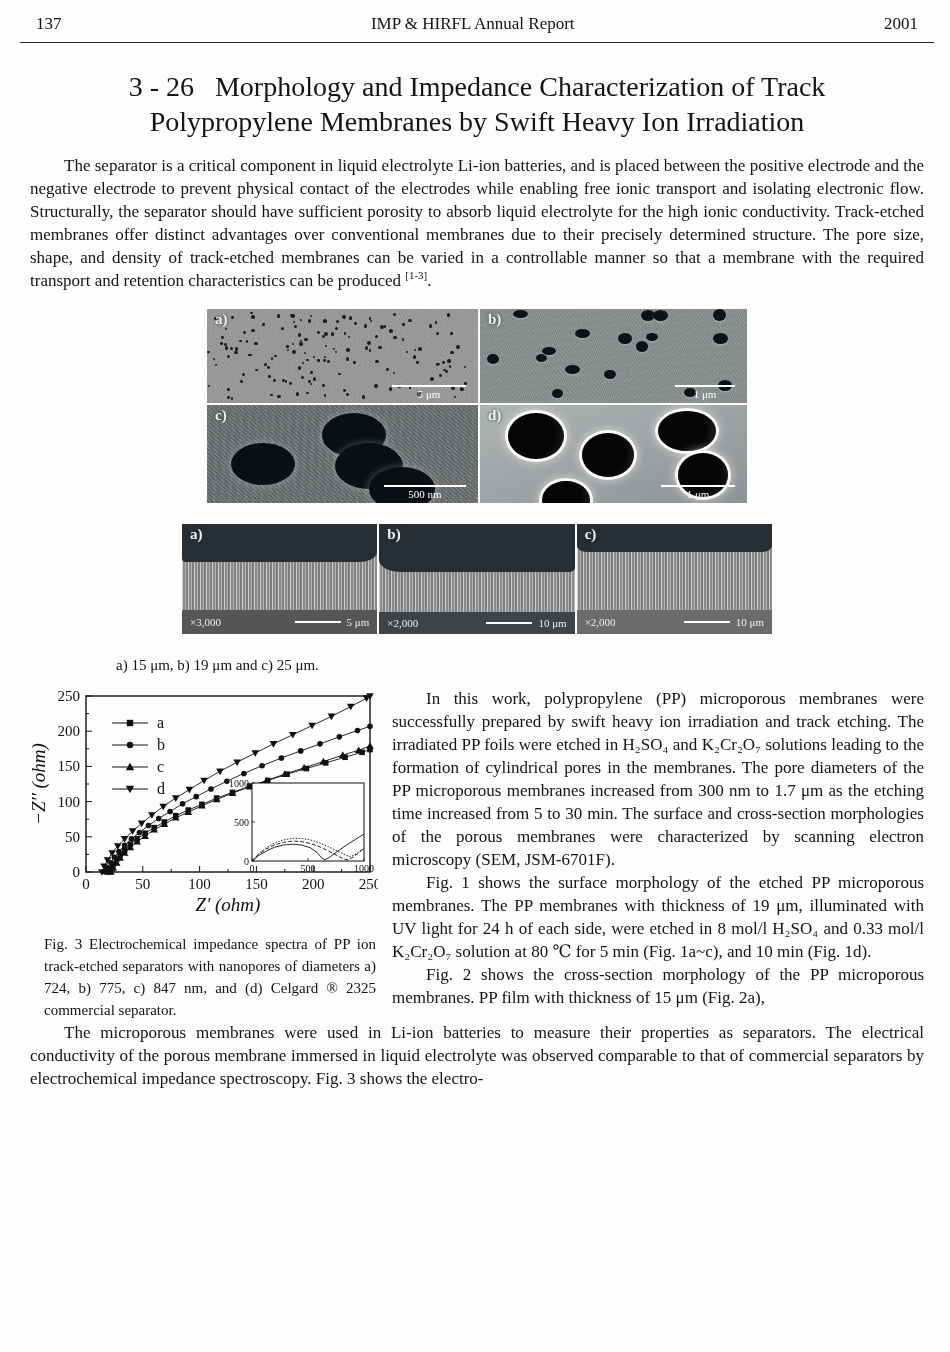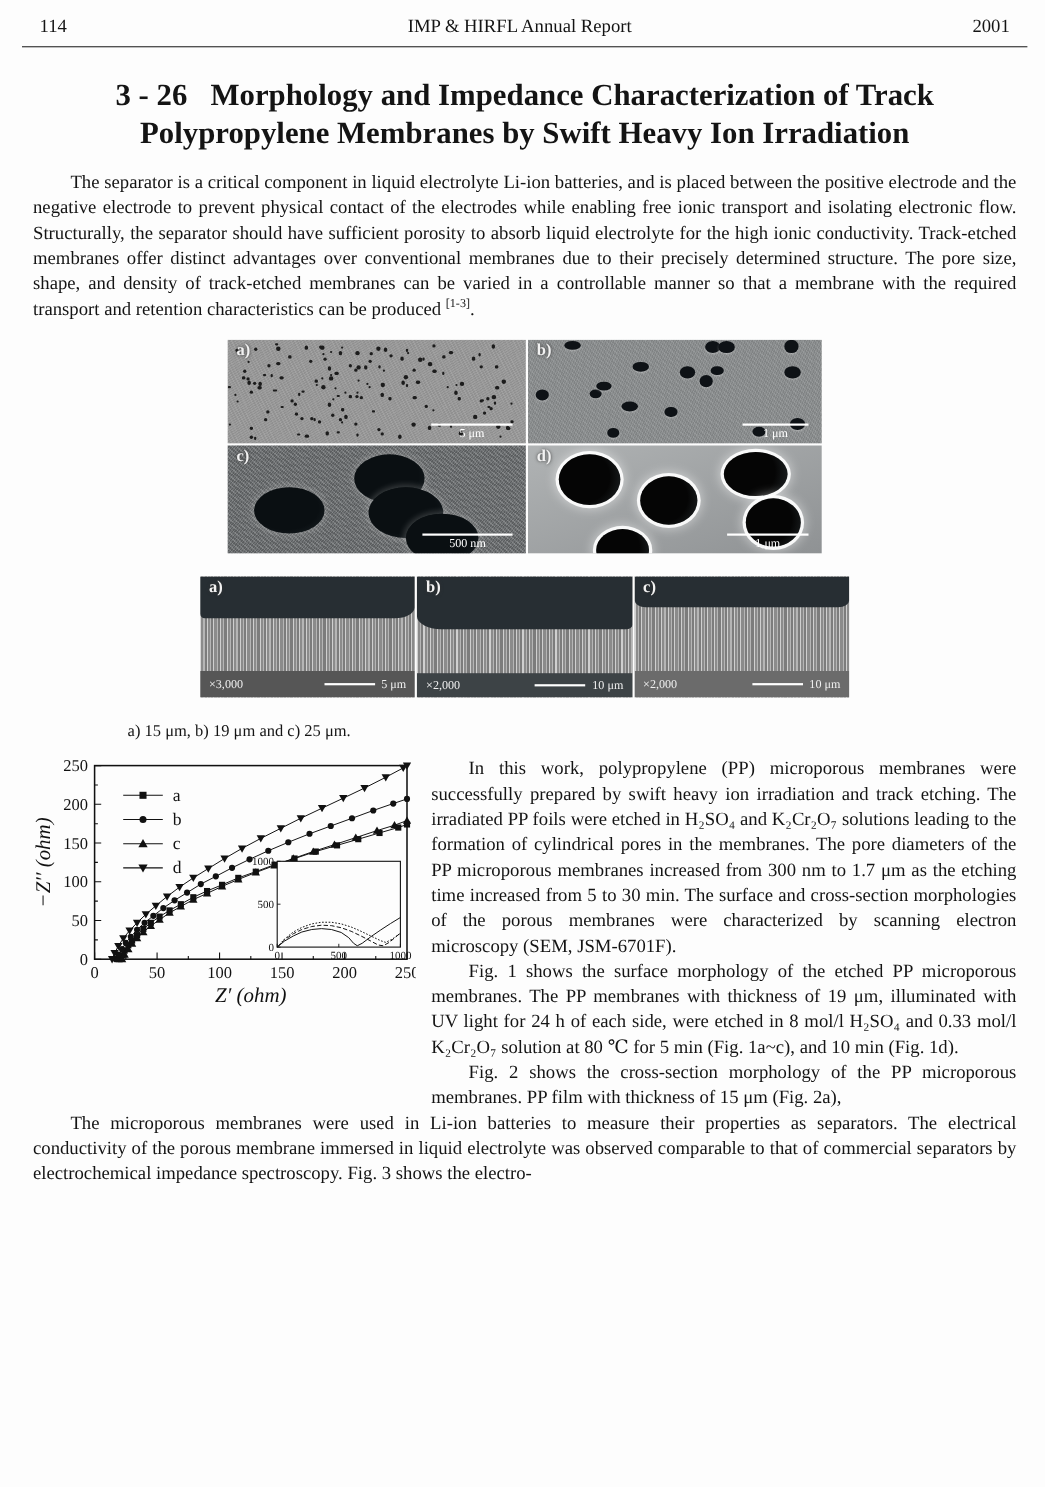--- a/index.html
+++ b/index.html
@@ -5,21 +5,21 @@
   html,body{margin:0;padding:0;background:#e9e9e9;}
   .page{
     position:relative;width:950px;height:1352px;margin:0 auto;background:#fdfdfd;
     box-sizing:border-box;padding:10px 26px 0 30px;overflow:hidden;
     font-family:"Liberation Serif","DejaVu Serif",serif;color:#141414;
   }
   
   .running-head{display:flex;justify-content:space-between;align-items:baseline;font-size:17px;padding:4px 6px 0 6px;}
   .head-rule{border:none;border-top:1.6px solid #2a2a2a;margin:8px -10px 0 -10px;}
   
-  .title{margin:26px 0 0 0;text-align:center;font-size:28px;font-weight:bold;line-height:35px;}
+  .title{margin:26px 0 0 0;text-align:center;font-size:28px;font-weight:normal;line-height:35px;}
   .title-line{white-space:pre-wrap;}
   .authors{margin-top:17px;text-align:center;font-size:17px;line-height:24px;}
   
   .body-text{margin:0;font-size:17px;line-height:23px;text-align:justify;}
   .indent{text-indent:34px;}
   .mt{margin-top:15px;}
   sup.ref{font-size:11px;line-height:0;}
   
   .fig1-grid{width:540px;margin:17px auto 0;display:grid;grid-template-columns:271px 267px;grid-template-rows:94px 98px;gap:2px;}
   .sem{position:relative;overflow:hidden;}
@@ -59,21 +59,21 @@
   .right-col{flex:1;}
   .fig3cap{margin:14px 2px 0 14px;text-align:justify;}
   svg text{font-family:"Liberation Serif","DejaVu Serif",serif;fill:#111;}
 </style>
 </head>
 <body>
 
 <div class="page">
 
   <header class="running-head">
-    <span>114</span>
+    <span>137</span>
     <span>IMP &amp; HIRFL Annual Report</span>
     <span>2001</span>
   </header>
   <hr class="head-rule">
 
   <h1 class="title">
     <div class="title-line">3 - 26   Morphology and Impedance Characterization of Track</div>
     <div class="title-line">Polypropylene Membranes by Swift Heavy Ion Irradiation</div>
   </h1>
 
@@ -503,20 +503,21 @@
             <text x="219" y="177.5" text-anchor="end" font-size="10">0</text>
             <line x1="222" y1="135" x2="225" y2="135" stroke="#111" stroke-width="0.8"></line>
             <text x="219" y="138.5" text-anchor="end" font-size="10">500</text>
             <line x1="222" y1="96" x2="225" y2="96" stroke="#111" stroke-width="0.8"></line>
             <text x="219" y="99.5" text-anchor="end" font-size="10">1000</text>
             <path d="M222.0 174.0 L228.7 168.5 L236.6 163.9 L244.4 160.3 L253.4 158.0 L262.3 157.2 L271.3 158.0 L280.2 160.7 L287.0 165.4 L291.4 170.5 L294.8 172.8 L299.3 170.5 L307.1 164.6 L316.1 158.4 L325.0 152.6 L334.0 147.1" fill="none" stroke="#111" stroke-width="0.9"></path>
             <path d="M222.0 174.0 L228.7 167.4 L236.6 161.9 L244.4 158.0 L253.4 155.3 L262.3 154.1 L271.3 154.5 L280.2 156.4 L289.2 159.6 L298.2 163.9 L307.1 168.5 L313.8 172.1 L318.3 172.8 L323.9 169.7 L329.5 165.0 L334.0 161.1" fill="none" stroke="#111" stroke-width="0.9" stroke-dasharray="4 2"></path>
             <path d="M222.0 174.0 L228.7 166.6 L236.6 160.3 L244.4 156.1 L253.4 152.9 L262.3 151.4 L271.3 151.4 L280.2 152.9 L289.2 155.7 L298.2 159.6 L307.1 163.9 L316.1 168.2 L320.6 169.7 L326.2 167.0 L334.0 161.5" fill="none" stroke="#111" stroke-width="0.9" stroke-dasharray="1.5 1.5"></path>
           </g>
         </svg>
+      <p class="cap fig3cap">Fig. 3 Electrochemical impedance spectra of PP ion track-etched separators with nanopores of diameters a) 724, b) 775, c) 847 nm, and (d) Celgard ® 2325 commercial separator.</p>
     </div>
     <div class="right-col">
       <p class="body-text indent">In this work, polypropylene (PP) microporous membranes were successfully prepared by swift heavy ion irradiation and track etching. The irradiated PP foils were etched in H₂SO₄ and K₂Cr₂O₇ solutions leading to the formation of cylindrical pores in the membranes. The pore diameters of the PP microporous membranes increased from 300 nm to 1.7 μm as the etching time increased from 5 to 30 min. The surface and cross-section morphologies of the porous membranes were characterized by scanning electron microscopy (SEM, JSM-6701F).</p>
       <p class="body-text indent">Fig. 1 shows the surface morphology of the etched PP microporous membranes. The PP membranes with thickness of 19 μm, illuminated with UV light for 24 h of each side, were etched in 8 mol/l H₂SO₄ and 0.33 mol/l K₂Cr₂O₇ solution at 80 ℃ for 5 min (Fig. 1a~c), and 10 min (Fig. 1d).</p>
       <p class="body-text indent">Fig. 2 shows the cross-section morphology of the PP microporous membranes. PP film with thickness of 15 μm (Fig. 2a),</p>
     </div>
   </div>
 
   <p class="body-text indent">The microporous membranes were used in Li-ion batteries to measure their properties as separators. The electrical conductivity of the porous membrane immersed in liquid electrolyte was observed comparable to that of commercial separators by electrochemical impedance spectroscopy. Fig. 3 shows the electro-</p>
 

